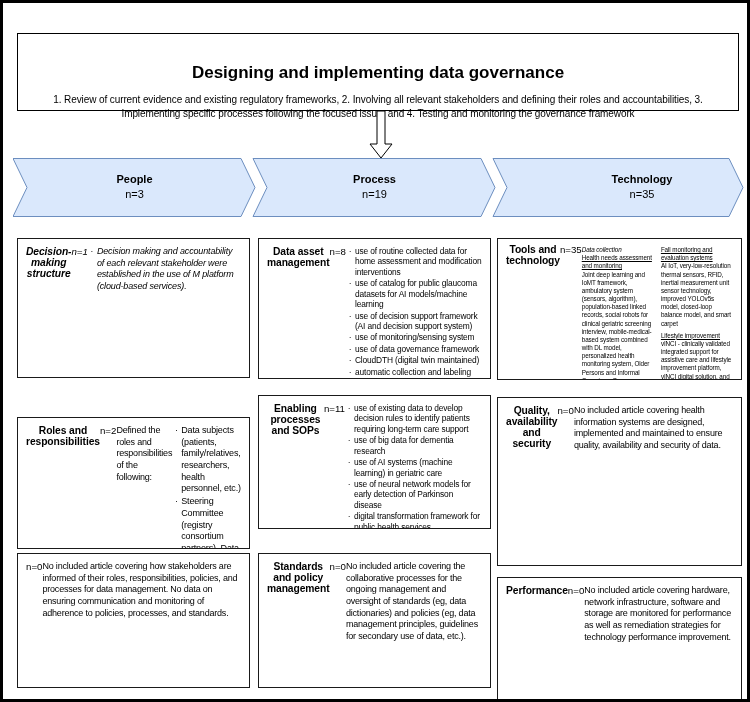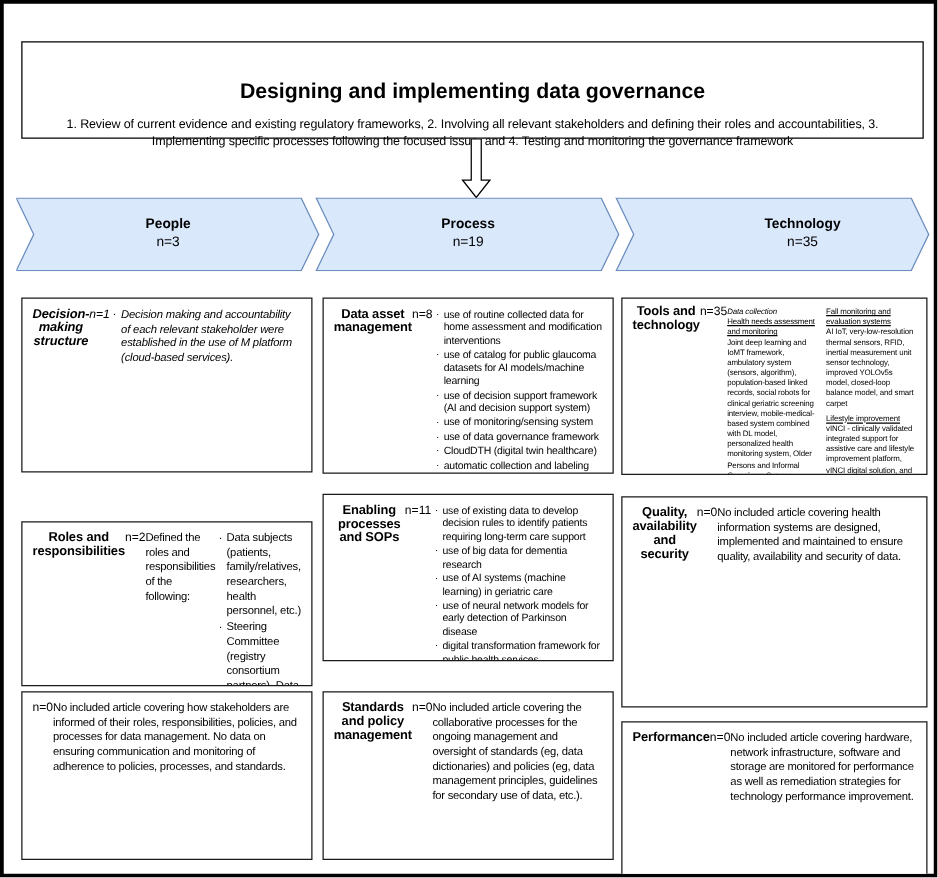--- a/index.html
+++ b/index.html
@@ -81,21 +81,21 @@
 
   <div class="box" style="left:255px;top:235px;width:233px;height:141px;">
     <div class="box-title">Data asset management</div>
     <div class="box-count">n=8</div>
     <div class="blist">
         <div>use of routine collected data for home assessment and modification interventions</div>
         <div>use of catalog for public glaucoma datasets for AI models/machine learning</div>
         <div>use of decision support framework (AI and decision support system)</div>
         <div>use of monitoring/sensing system</div>
         <div>use of data governance framework</div>
-        <div>CloudDTH (digital twin healthcare)</div>
+        <div>CloudDTH (digital twin maintained)</div>
         <div>automatic collection and labeling system (novel ADL algorithm)</div>
       </div>
   </div>
 
   <div class="box" style="left:494px;top:235px;width:245px;height:142px;padding-top:5px;">
     <div class="box-title">Tools and technology</div>
     <div class="box-count" style="margin-bottom:2px;">n=35</div>
     <div class="cols">
       <div class="col">
           <div class="st-italic">Data collection</div>

